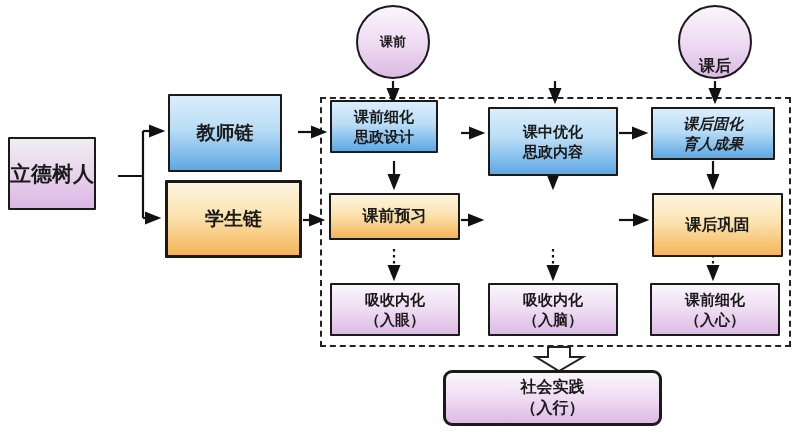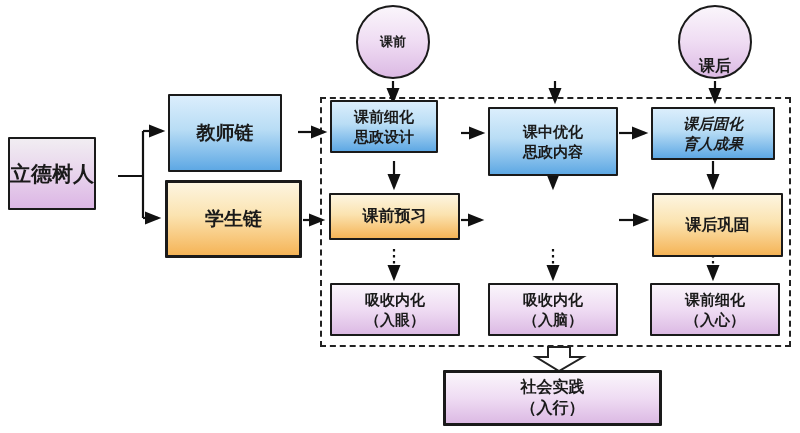--- a/index.html
+++ b/index.html
@@ -34,21 +34,21 @@
   #circle-after  { left:678px; top:5px;  width:74px; height:74px; font-size:16px;justify-content:flex-end; }
   #t-before { left:330px; top:100px; width:108px; height:53px; font-size:15px; }
   #t-during { left:488px; top:107px; width:130px; height:69px; font-size:15px; }
   #t-after  { left:651px; top:107px; width:124px; height:53px; font-size:15px;font-style:italic; }
   #s-before { left:329px; top:193px; width:131px; height:47px; font-size:16px; }
   #s-during { left:487px; top:193px; width:131px; height:55px; font-size:16px; }
   #s-after  { left:652px; top:193px; width:131px; height:64px; font-size:16px; }
   #e-before { left:330px; top:283px; width:130px; height:53px; font-size:15px; }
   #e-during { left:488px; top:283px; width:130px; height:53px; font-size:15px; }
   #e-after  { left:650px; top:283px; width:130px; height:53px; font-size:15px; }
-  #practice-box { left:443px; top:370px; width:219px; height:56px; font-size:16px; }
+  #practice-box { left:443px; top:370px; width:219px; height:56px; font-size:16px;border-radius:9px; }
 </style>
 </head>
 <body>
 
 <div id="canvas">
 
   <div class="frame"></div>
 
   <svg id="connectors" viewBox="0 0 800 433" xmlns="http://www.w3.org/2000/svg">
     <defs>

